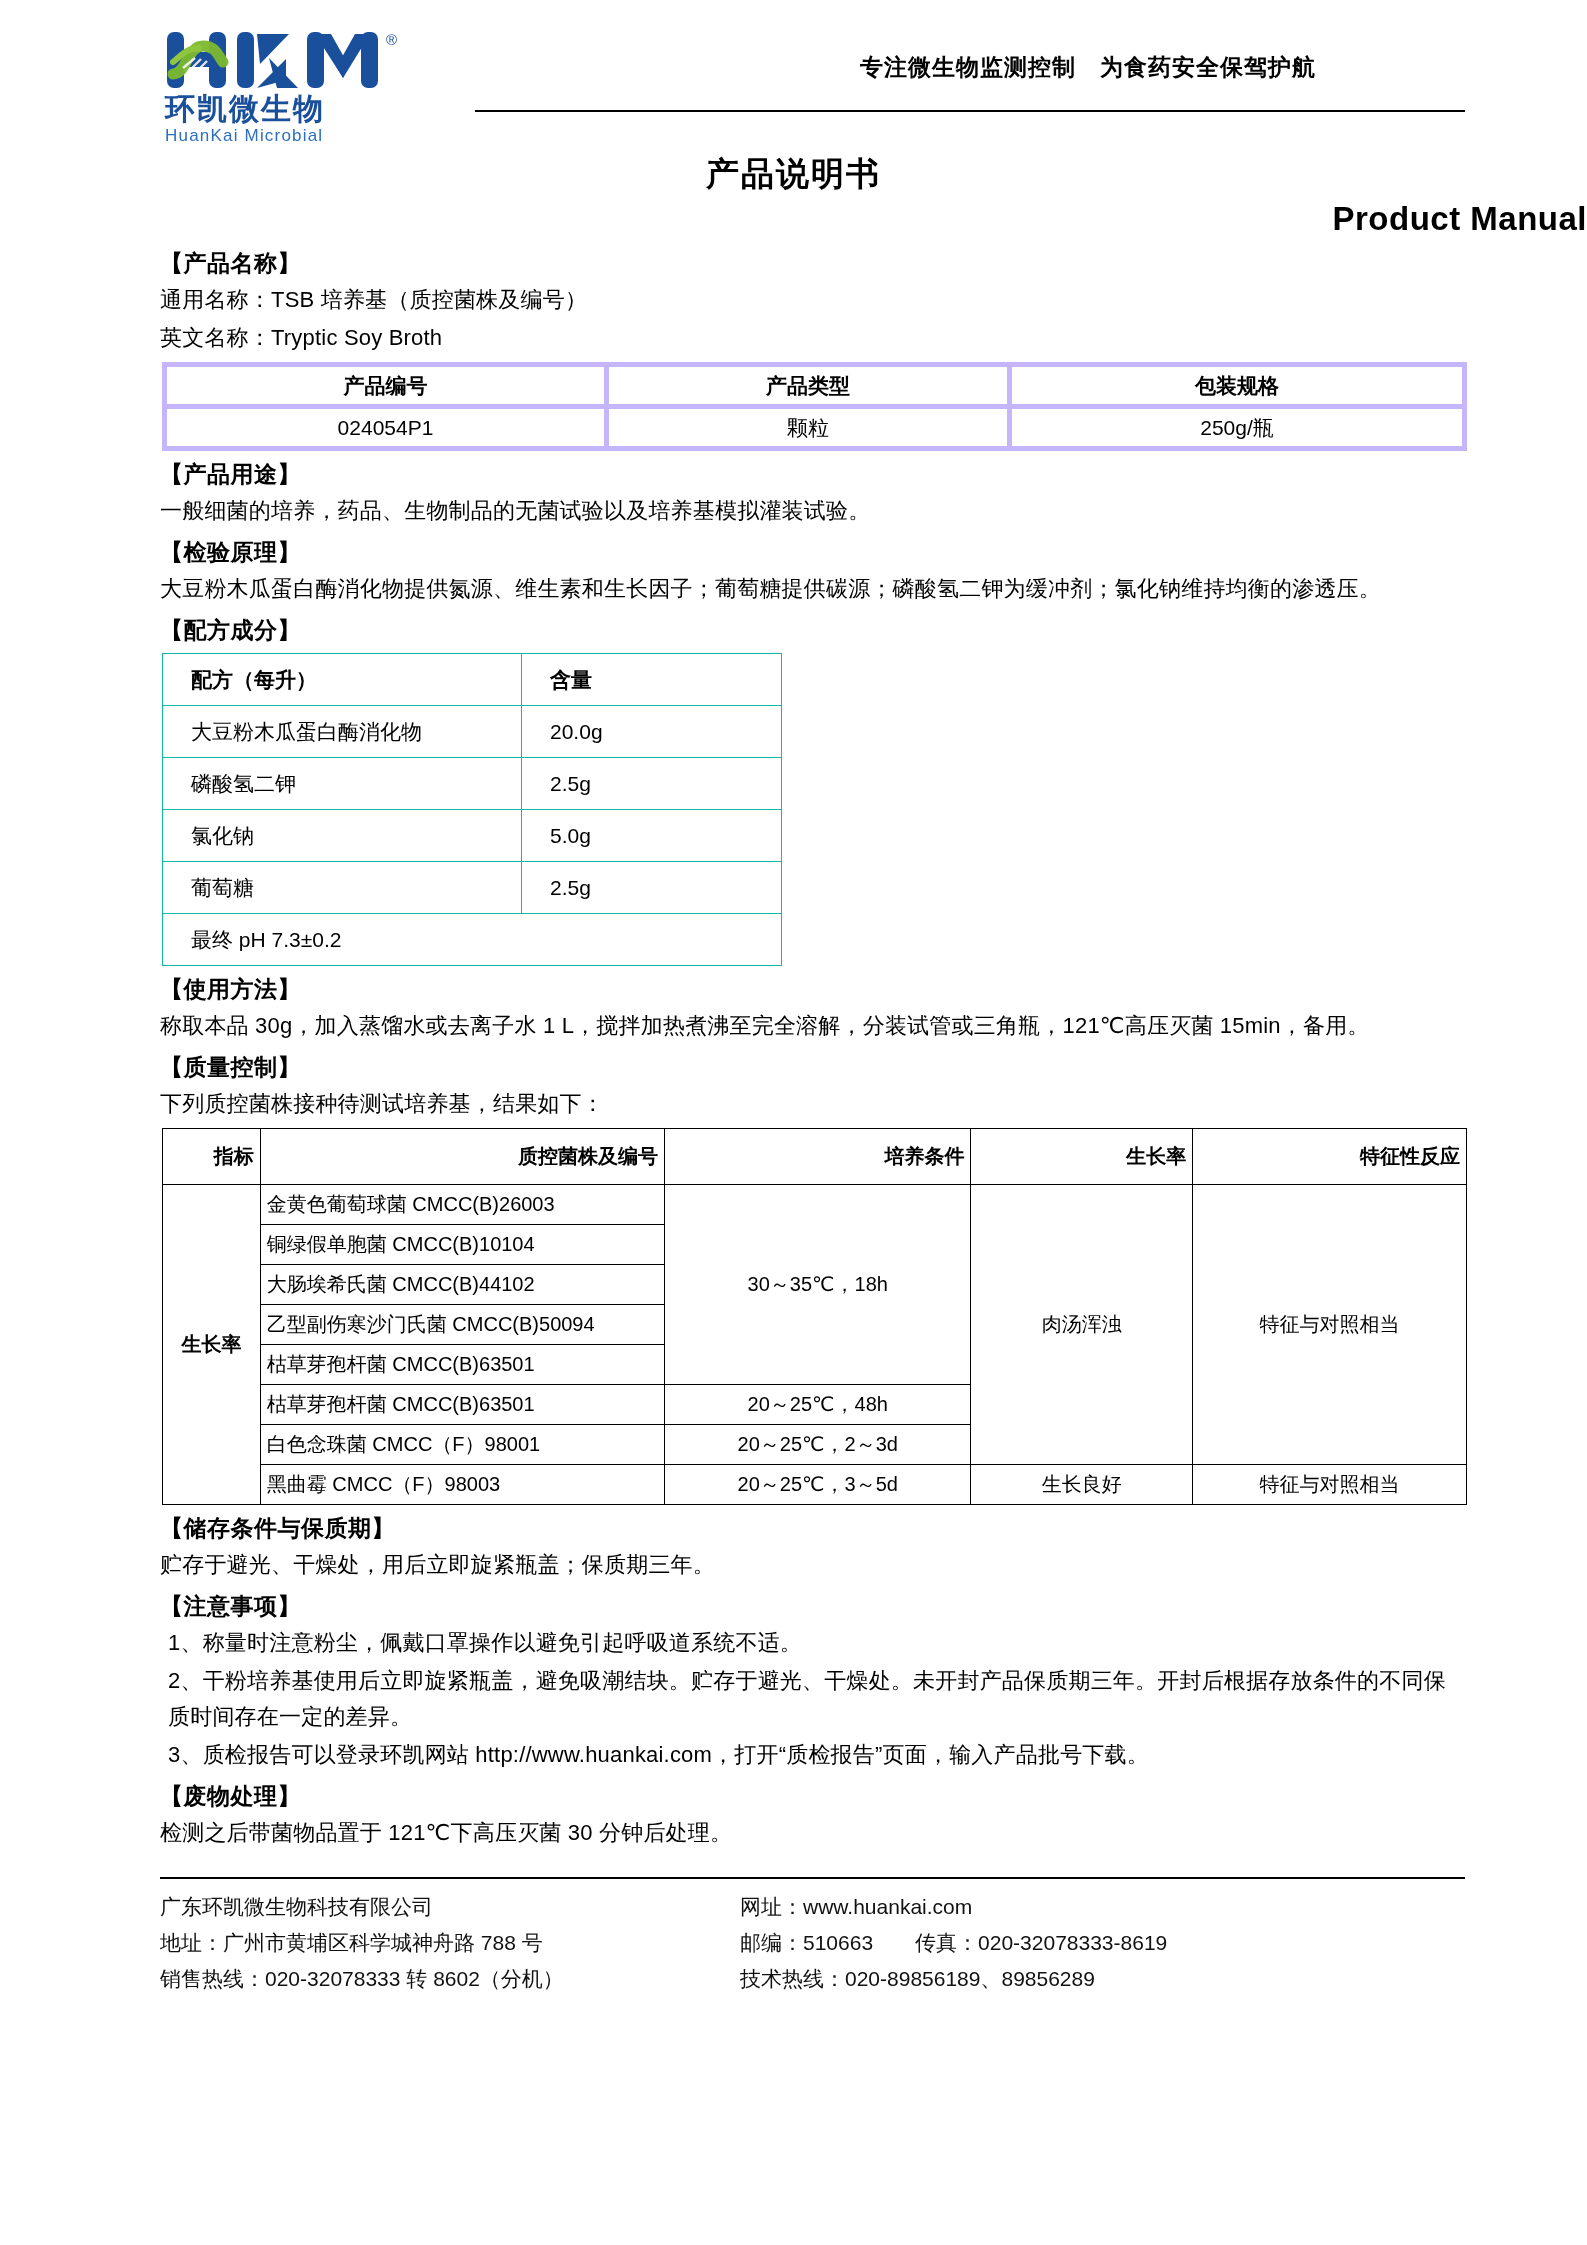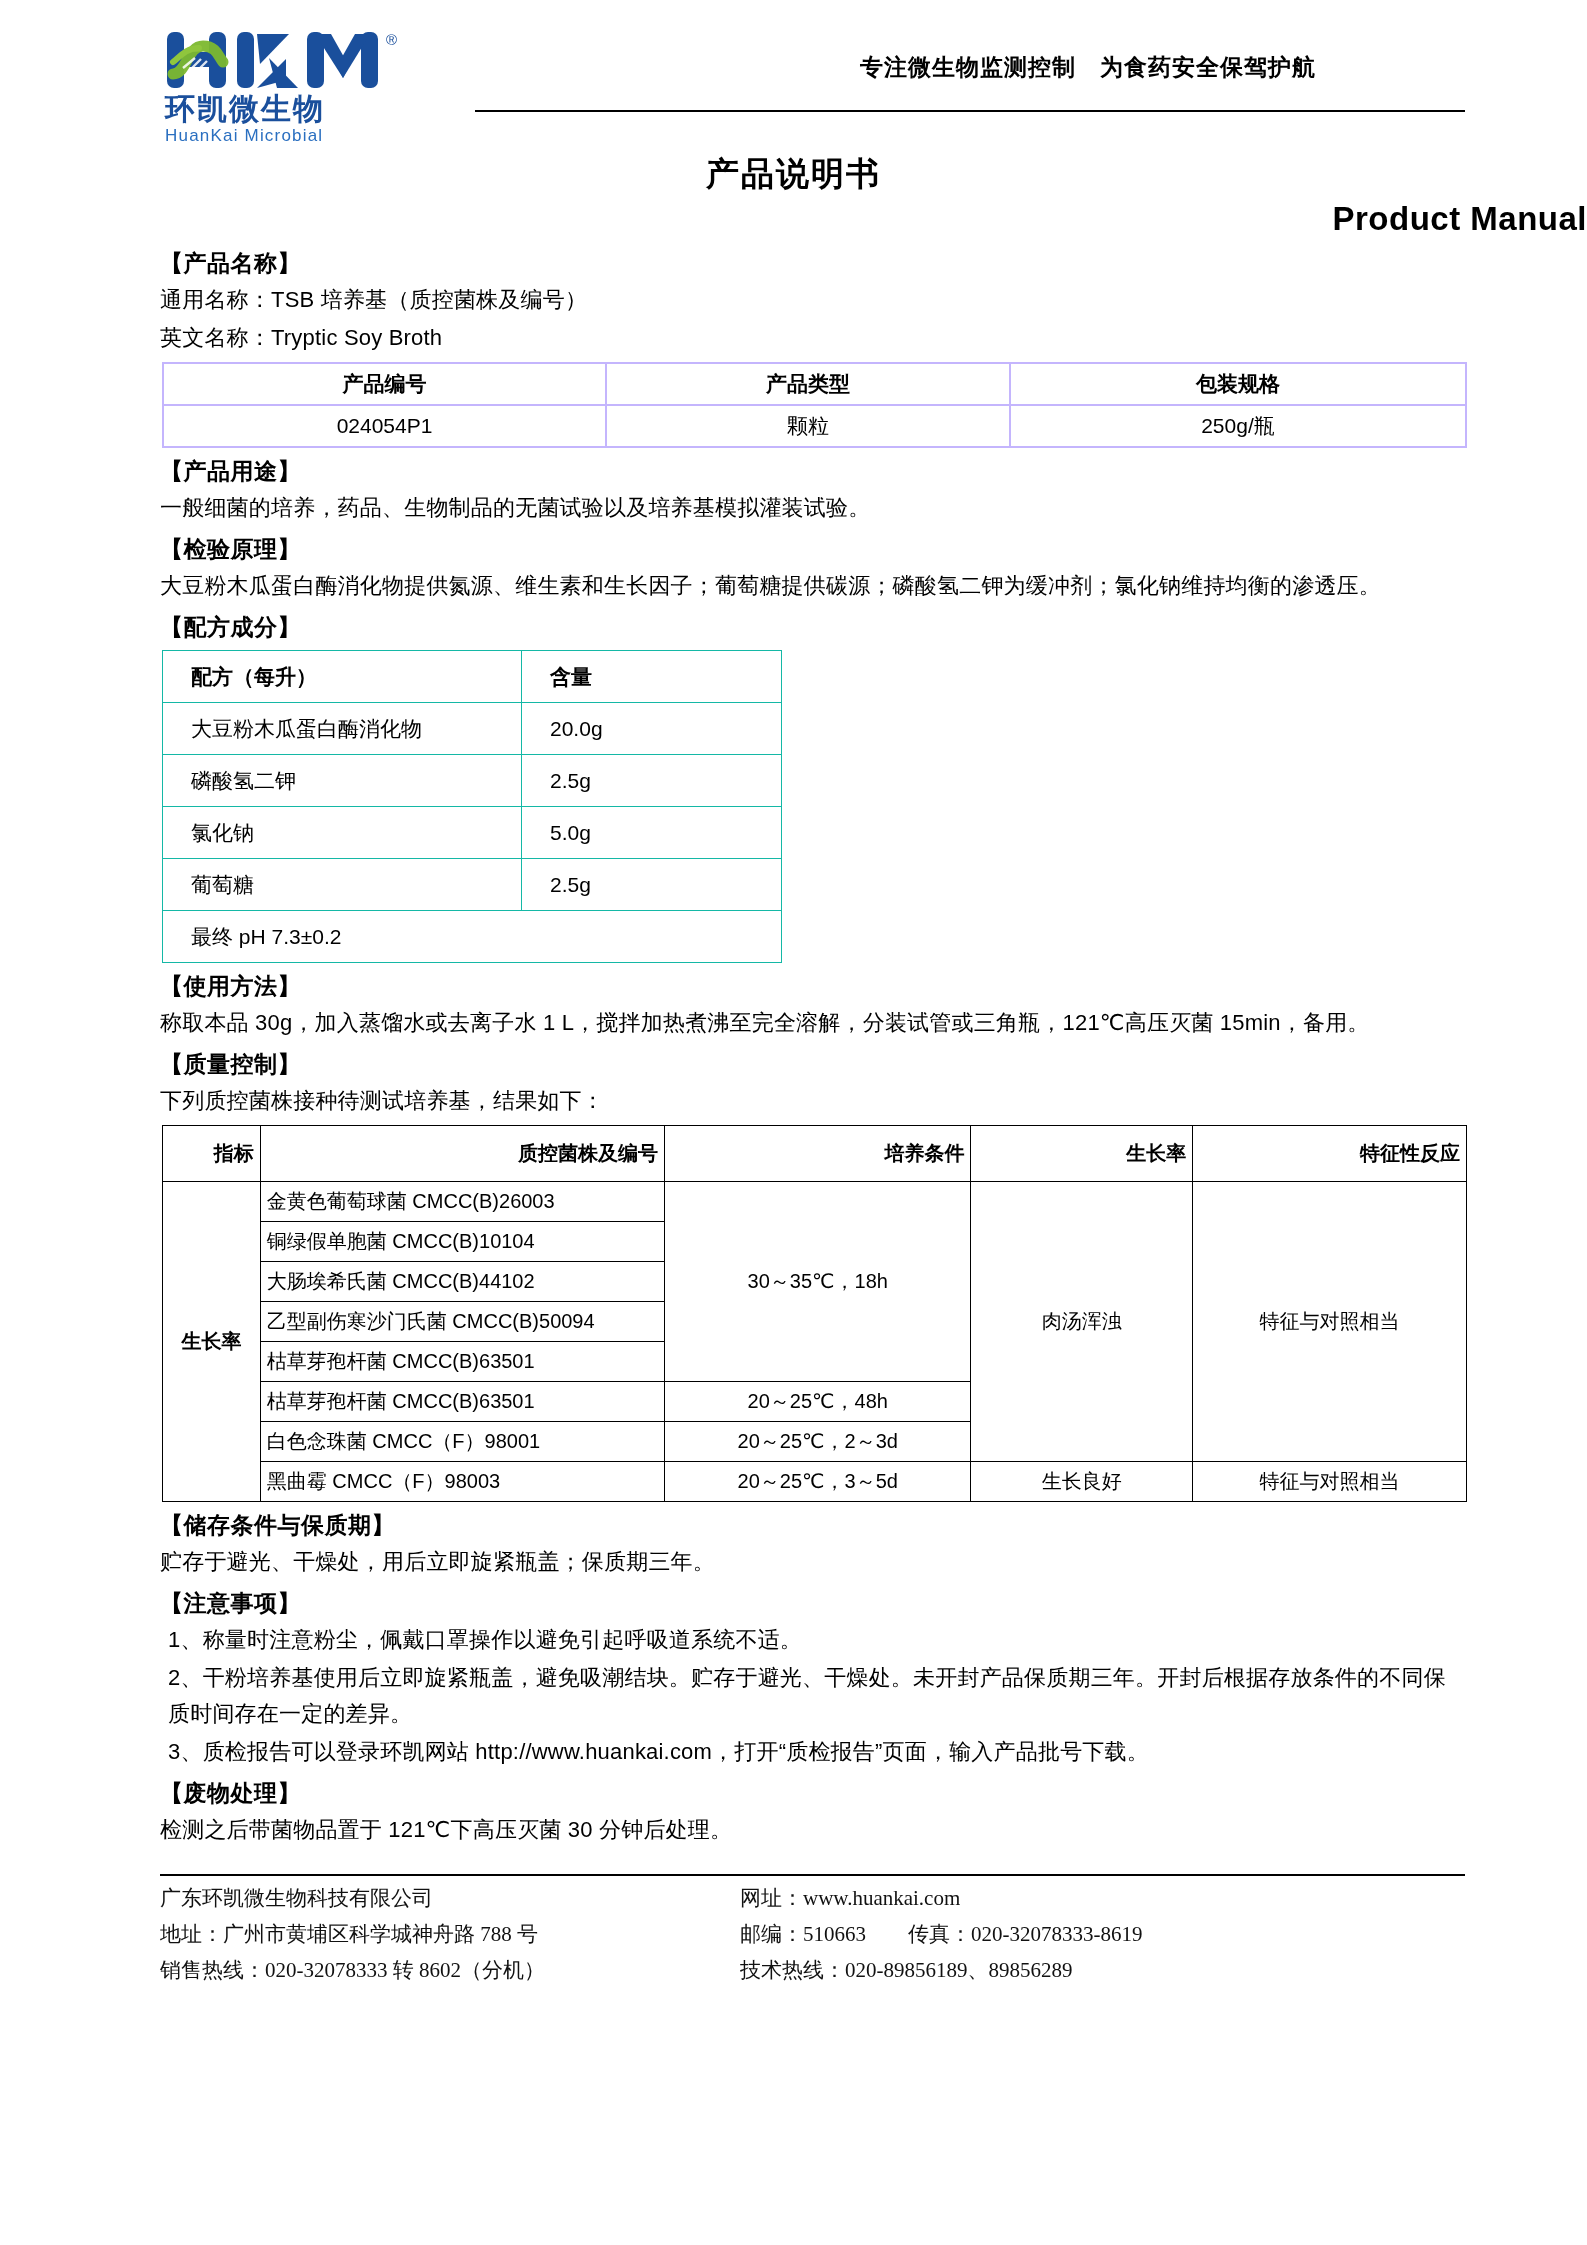--- a/index.html
+++ b/index.html
@@ -97,21 +97,21 @@
   .para.hang { padding-left:8px; }
 
   
   table { border-collapse:collapse; }
   .tbl-spec {
     width:1305px;
     margin-top:6px; margin-left:2px;
     table-layout:fixed;
   }
   .tbl-spec th, .tbl-spec td {
-    border:2px solid #c4b5fd;
+    border:5px solid #c4b5fd;
     text-align:center;
     font-size:21px;
     height:42px;
     padding:2px 4px;
   }
   .tbl-spec th { font-weight:bold; }
   .tbl-spec td { font-weight:normal; }
 
   .tbl-formula {
     width:620px;
@@ -150,22 +150,22 @@
   .qc-ind { text-align:center; font-weight:bold; }
 
   
   .footer-rule {
     margin:0 122px 0 160px;
     border-top:2.5px solid #000;
   }
   .footer {
     padding-left:160px;
     padding-right:122px;
-    padding-top:4px;
-    font-family:Liberation Serif, serif;
+    padding-top:10px;
+    font-family:Liberation Sans, sans-serif;
   }
   .footer-grid { display:flex; }
   .footer-col-l { width:580px; }
   .footer-col-r { flex:1; }
   .footer-line {
     font-size:21px;
     line-height:36px;
     white-space:nowrap;
     color:#111;
   }

